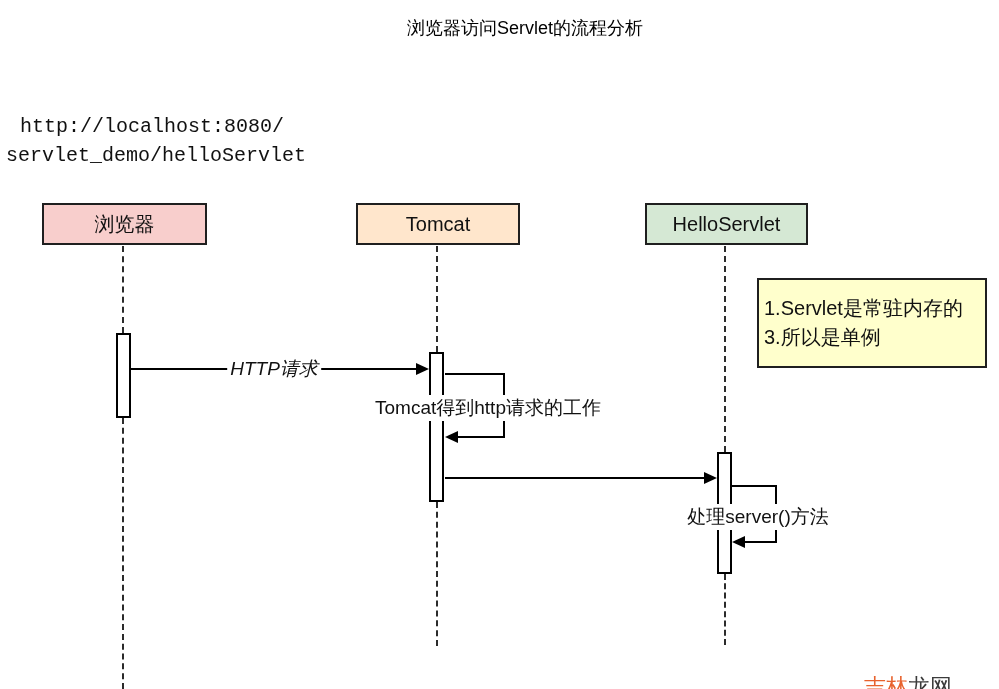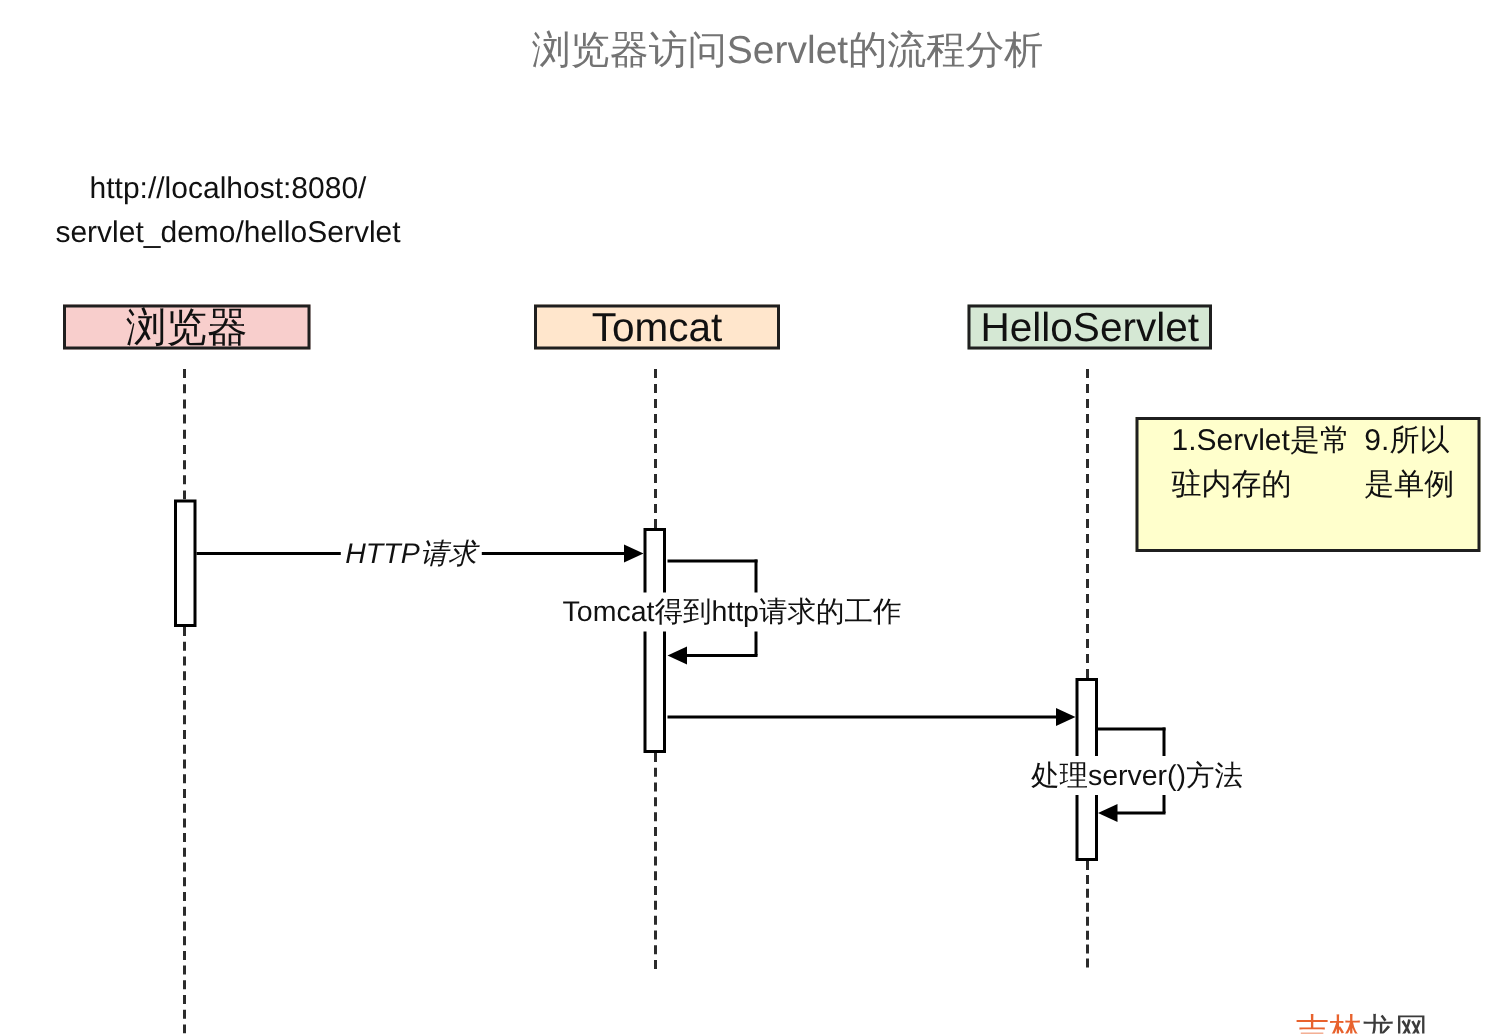--- a/index.html
+++ b/index.html
@@ -14,44 +14,45 @@
     background: #ffffff;
     overflow: hidden;
     color: #1a1a1a;
   }
   .title {
     position: absolute;
     top: 16px;
     left: 300px;
     width: 450px;
     text-align: center;
-    font-size: 26px;
-    color: #737373;
+    font-size: 18px;
+    color: #000000;
     white-space: nowrap;
   }
   .url-label {
     position: absolute;
     top: 112px;
     left: 6px;
     width: 292px;
     text-align: center;
     font-size: 20px;
     line-height: 29px;
     color: #111;
+    font-family: Liberation Mono, monospace;
   }
   .actor-box {
     position: absolute;
     top: 203px;
-    height: 30px;
+    height: 42px;
     box-sizing: border-box;
     border: 2px solid #1f1f1f;
     display: flex;
     align-items: center;
     justify-content: center;
-    font-size: 27px;
+    font-size: 20px;
     color: #111;
   }
   .actor-browser      { left: 42px;  width: 165px; background: #f8cecc; }
   .actor-tomcat       { left: 356px; width: 164px; background: #ffe6cc; }
   .actor-helloservlet { left: 645px; width: 163px; background: #d5e8d4; }
 
   .lifeline {
     position: absolute;
     width: 0;
     border-left: 2px dashed #2b2b2b;
@@ -110,23 +111,23 @@
   .note {
     position: absolute;
     left: 757px;
     top: 278px;
     width: 230px;
     height: 90px;
     box-sizing: border-box;
     border: 2px solid #1f1f1f;
     background: #ffffcc;
     display: flex;
-    flex-direction: row;
+    flex-direction: column;
     justify-content: center;
-    padding-left: 22px;
+    padding-left: 5px;
     font-size: 20px;
     line-height: 29px;
     color: #111;
   }
   .watermark {
     position: absolute;
     left: 864px;
     top: 637px;
     font-size: 22px;
     white-space: nowrap;
@@ -182,20 +183,20 @@
   <div class="arrowhead-right" style="left:704px; top:472px;"></div>
 
   <div class="hline" style="left:732px; top:485px; width:45px;"></div>
   <div class="vline" style="left:775px; top:485px; height:57px;"></div>
   <div class="hline" style="left:744px; top:541px; width:33px;"></div>
   <div class="arrowhead-left" style="left:732px; top:536px;"></div>
   <div class="msg-label" style="left:758px; top:517px;">处理server()方法</div>
 
   <div class="note">
     <div>1.Servlet是常驻内存的</div>
-    <div>9.所以是单例</div>
+    <div>3.所以是单例</div>
   </div>
 
   <div class="watermark">
     <span class="wm-1">吉林</span><span class="wm-2">龙网</span>
   </div>
 
 </div>
 
 </body></html>

